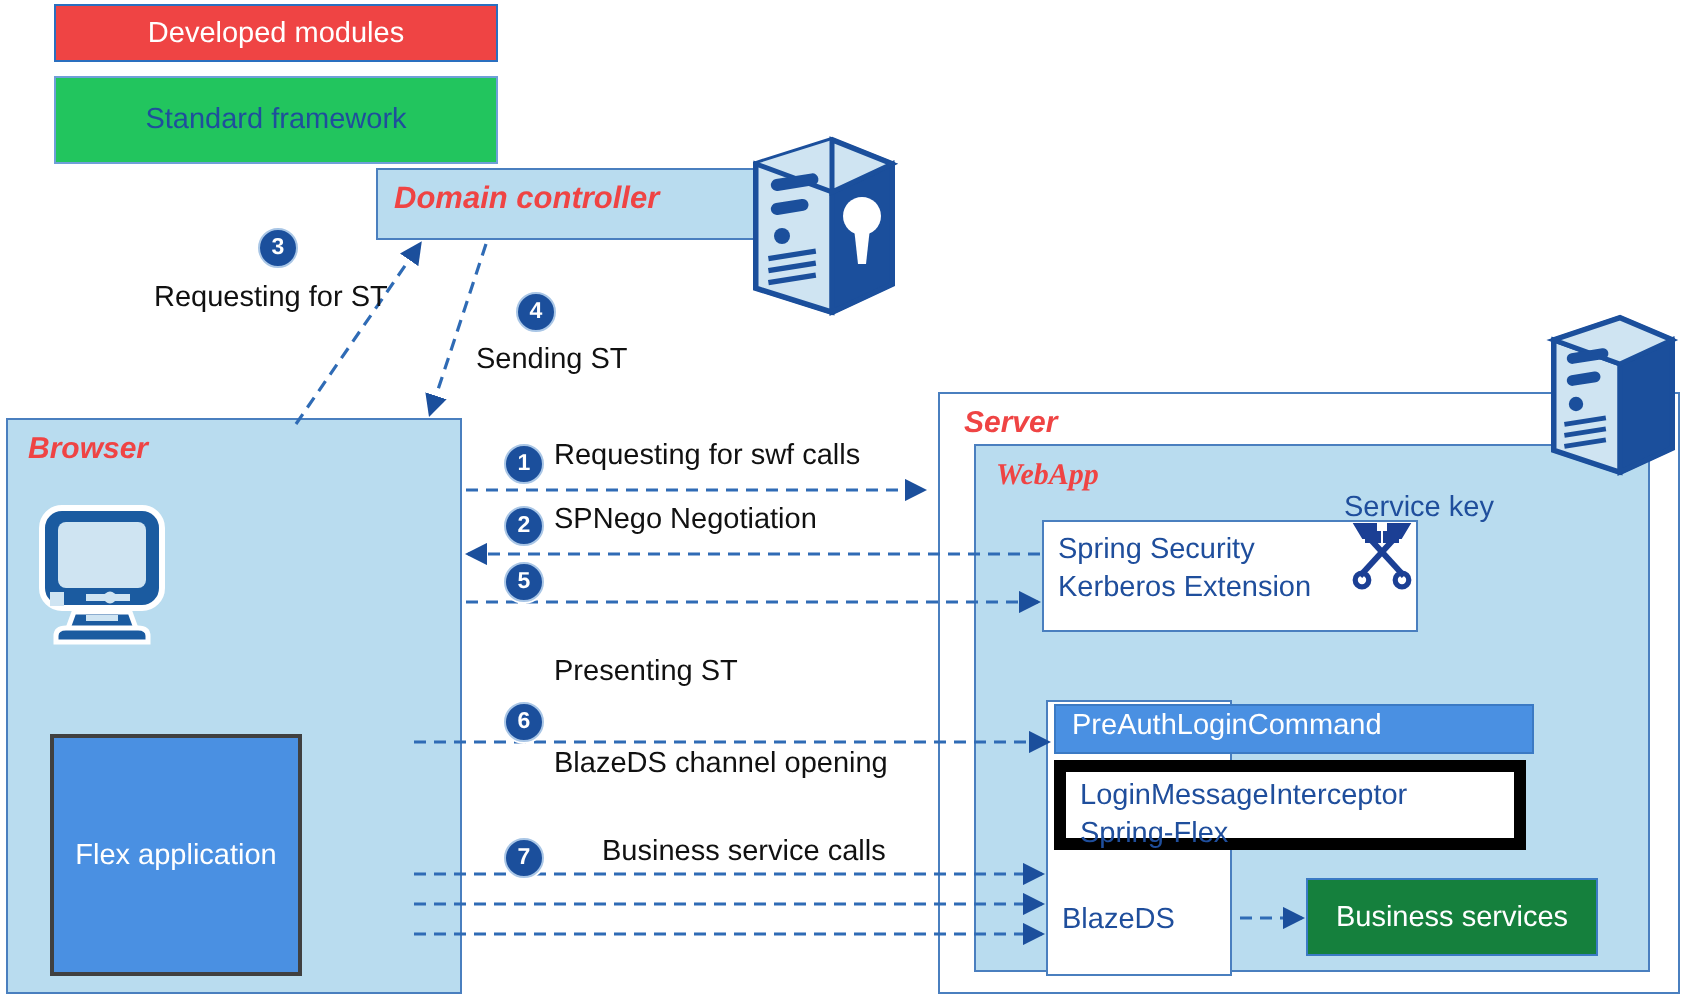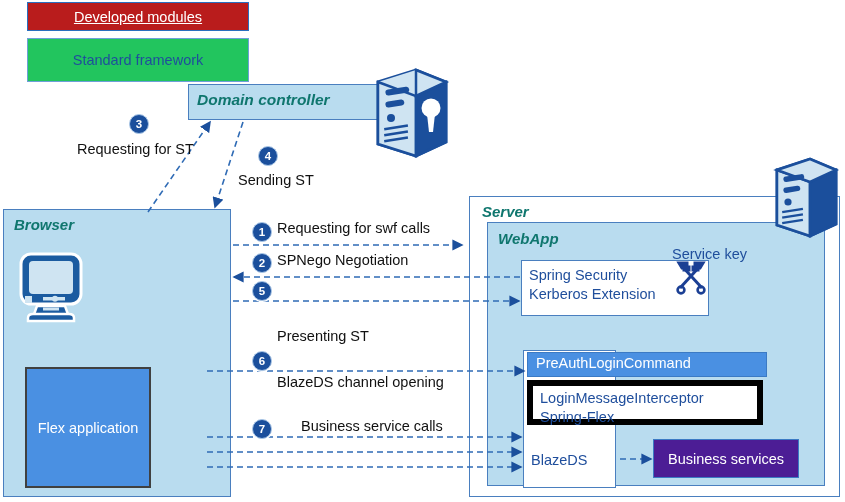--- a/index.html
+++ b/index.html
@@ -2,61 +2,61 @@
 <html><head>
 <meta charset="utf-8">
 <style>
   html,body{margin:0;padding:0;background:#ffffff;}
   body{width:845px;height:502px;position:relative;overflow:hidden;
        font-family:"Liberation Sans","DejaVu Sans",sans-serif;}
   .stage{position:absolute;left:0;top:0;width:845px;height:502px;}
   .abs{position:absolute;box-sizing:border-box;}
 
   
-  .legend-filled{left:27px;top:2px;width:222px;height:29px;background:#b91c1c;
+  .legend-filled{left:27px;top:2px;width:222px;height:29px;background:#ef4444;
      border:1px solid #2a6fbf;color:#ffffff;font-size:14.5px;
-     display:flex;align-items:center;justify-content:center;text-decoration:underline;}
+     display:flex;align-items:center;justify-content:center;}
   .legend-outline{left:27px;top:38px;width:222px;height:44px;background:#22c55e;
      border:1px solid #6f9fd8;color:#1f4e9c;font-size:14.5px;
      display:flex;align-items:center;justify-content:center;}
 
   
   .panel-browser{left:3px;top:209px;width:228px;height:288px;
      background:#b9dcef;border:1px solid #4a7fbf;}
   .panel-server{left:469px;top:196px;width:371px;height:301px;
      background:#ffffff;border:1px solid #4a7fbf;}
   .panel-webapp{left:487px;top:222px;width:338px;height:264px;
      background:#b9dcef;border:1px solid #4a7fbf;}
   .panel-dc{left:188px;top:84px;width:199px;height:36px;
      background:#b9dcef;border:1px solid #4a7fbf;}
 
   .panel-title{position:absolute;font-style:italic;font-weight:bold;
-     color:#0f766e;font-size:15px;}
+     color:#ef4444;font-size:15px;}
   .t-browser{left:14px;top:216px;}
   .t-server{left:482px;top:203px;}
-  .t-webapp{left:498px;top:230px;}
+  .t-webapp{left:498px;top:230px;font-family:Liberation Serif, serif;}
   .t-dc{left:197px;top:91px;font-size:15.5px;}
 
   
   .box-flex{left:25px;top:367px;width:126px;height:121px;background:#4a90e2;
      border:2px solid #404040;color:#ffffff;font-size:14.5px;
      display:flex;align-items:center;justify-content:center;}
   .box-spring{left:521px;top:260px;width:188px;height:56px;background:#ffffff;
      border:1px solid #4a7fbf;color:#1f4e9c;font-size:14.5px;
      padding:5px 0 0 7px;line-height:1.28;}
   .box-stackwrap{left:523px;top:350px;width:93px;height:138px;background:#ffffff;
      border:1px solid #4a7fbf;}
   .box-preauth{left:527px;top:352px;width:240px;height:25px;background:#4a90e2;
      border:1px solid #3b7ac4;color:#ffffff;font-size:14.5px;
      padding:2px 0 0 8px;}
   .box-lmi{left:527px;top:380px;width:236px;height:45px;background:#ffffff;
      border:6px solid #000000;color:#1f4e9c;font-size:14.5px;
      padding:3px 0 0 7px;line-height:1.28;}
   .lbl-blazeds{left:531px;top:452px;color:#1f4e9c;font-size:14.5px;}
-  .box-bizsvc{left:653px;top:439px;width:146px;height:39px;background:#4c1d95;
+  .box-bizsvc{left:653px;top:439px;width:146px;height:39px;background:#15803d;
      border:1px solid #3b7ac4;color:#ffffff;font-size:14.5px;
      display:flex;align-items:center;justify-content:center;}
 
   
   .txt{position:absolute;color:#111111;font-size:14.5px;white-space:nowrap;}
   .txt-blue{position:absolute;color:#1f4e9c;font-size:14.5px;white-space:nowrap;}
 
   
   .bullet{position:absolute;width:18px;height:18px;border-radius:50%;
      background:#1b4f9c;border:1.5px solid #a9c6e6;color:#ffffff;

